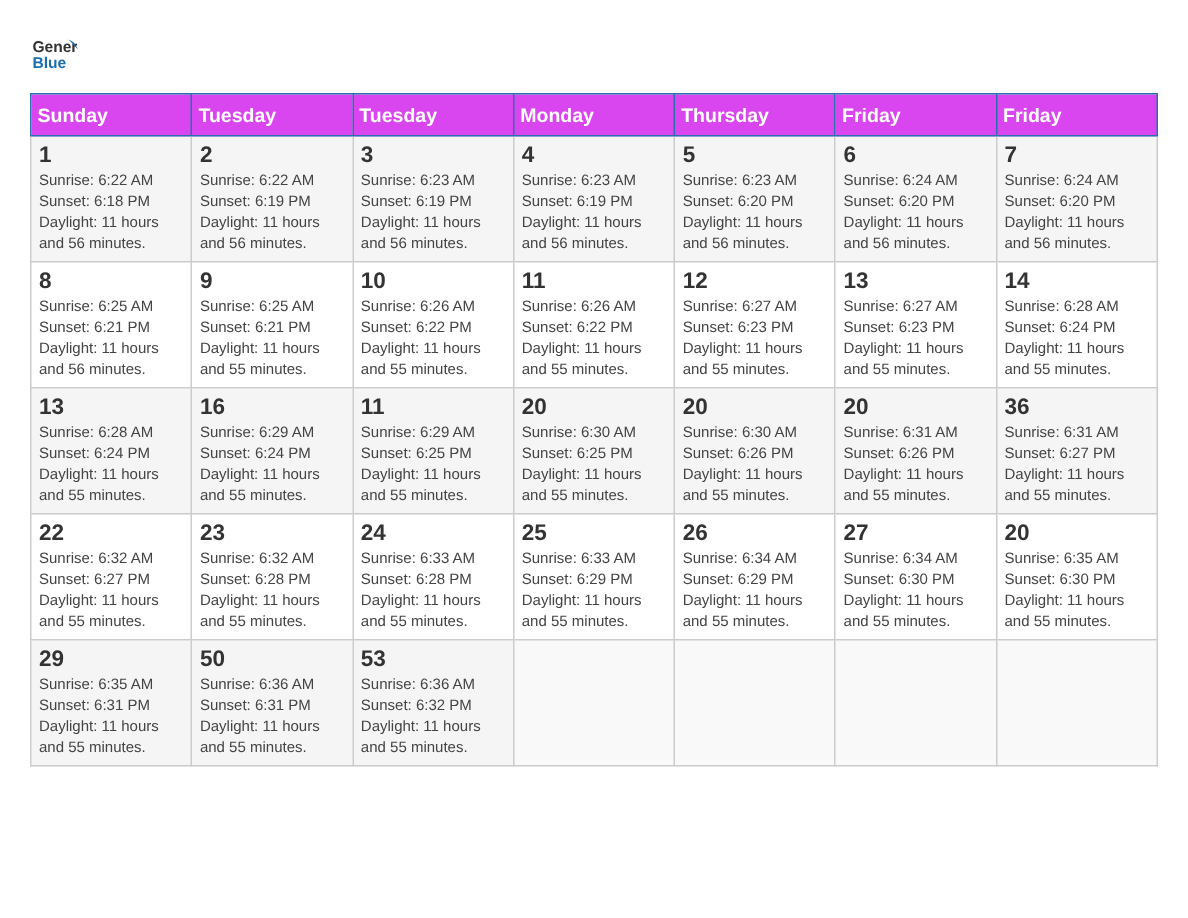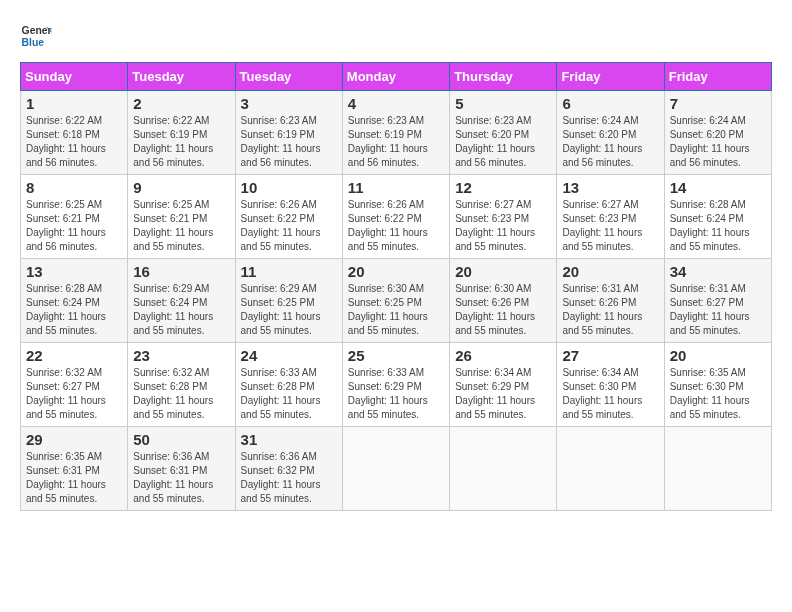--- a/index.html
+++ b/index.html
@@ -191,21 +191,21 @@
         </td>
         <td>
           <span class="day-number">20</span>
           <div class="day-detail">Sunrise: 6:30 AM<br>Sunset: 6:26 PM<br>Daylight: 11 hours and 55 minutes.</div>
         </td>
         <td>
           <span class="day-number">20</span>
           <div class="day-detail">Sunrise: 6:31 AM<br>Sunset: 6:26 PM<br>Daylight: 11 hours and 55 minutes.</div>
         </td>
         <td>
-          <span class="day-number">34</span>
+          <span class="day-number">36</span>
           <div class="day-detail">Sunrise: 6:31 AM<br>Sunset: 6:27 PM<br>Daylight: 11 hours and 55 minutes.</div>
         </td>
       </tr>
       <tr>
         <td>
           <span class="day-number">22</span>
           <div class="day-detail">Sunrise: 6:32 AM<br>Sunset: 6:27 PM<br>Daylight: 11 hours and 55 minutes.</div>
         </td>
         <td>
           <span class="day-number">23</span>
@@ -235,21 +235,21 @@
       <tr>
         <td>
           <span class="day-number">29</span>
           <div class="day-detail">Sunrise: 6:35 AM<br>Sunset: 6:31 PM<br>Daylight: 11 hours and 55 minutes.</div>
         </td>
         <td>
           <span class="day-number">50</span>
           <div class="day-detail">Sunrise: 6:36 AM<br>Sunset: 6:31 PM<br>Daylight: 11 hours and 55 minutes.</div>
         </td>
         <td>
-          <span class="day-number">31</span>
+          <span class="day-number">53</span>
           <div class="day-detail">Sunrise: 6:36 AM<br>Sunset: 6:32 PM<br>Daylight: 11 hours and 55 minutes.</div>
         </td>
         <td class="empty"></td>
         <td class="empty"></td>
         <td class="empty"></td>
         <td class="empty"></td>
       </tr>
     </tbody>
 </table>
 

